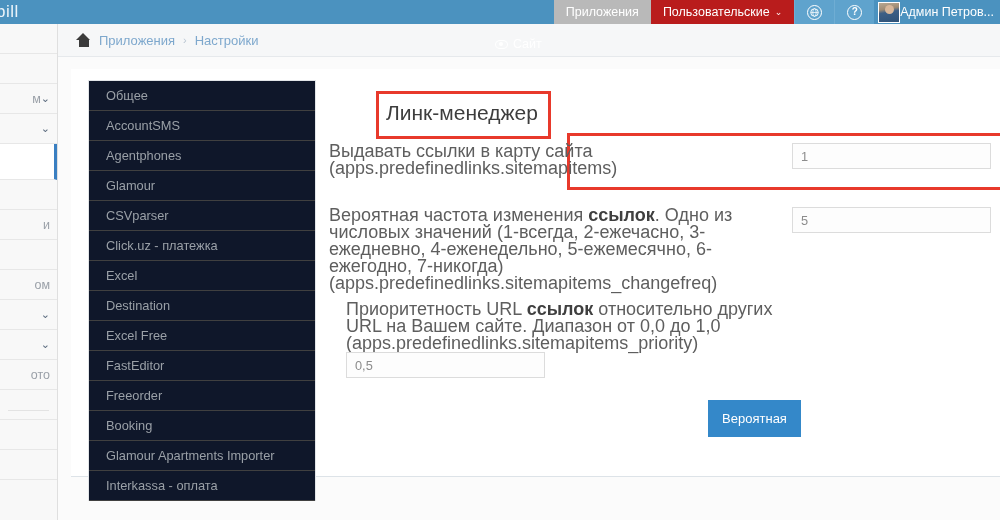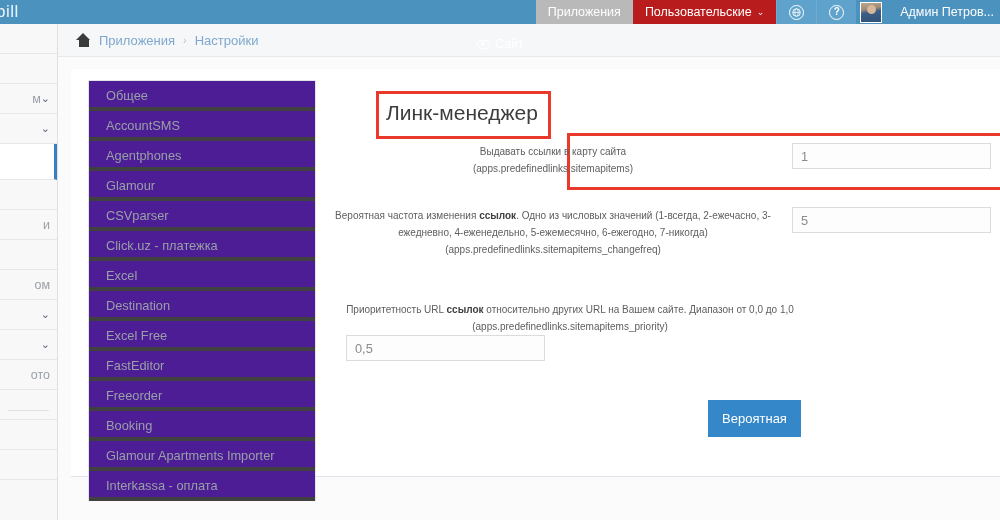--- a/index.html
+++ b/index.html
@@ -42,21 +42,21 @@
   }
   .nav-site { background: #2f83bc; margin-top: 44px; }
   .nav-apps { background: #b9b9b9; color: #ffffff; }
   .nav-custom { background: #b91c1c; }
   .nav-icon-btn {
     width: 40px; display: flex; align-items: center; justify-content: center;
     background: #5fa3cd;
     border-left: 1px solid #6fadd3;
   }
   .nav-user {
-    display: flex; align-items: center; gap: 18px;
+    display: flex; align-items: center; gap: 0;
     padding-right: 6px; padding-left: 4px;
     background: #4b92bf;
   }
   .avatar {
     width: 22px; height: 21px;
     border: 1px solid #ffffff;
     background: linear-gradient(170deg, #b9a892 0%, #a08c74 32%, #3d5f86 48%, #2f5278 100%);
     position: relative; overflow: hidden; flex: none;
   }
   .avatar:after {
@@ -147,24 +147,24 @@
   .slist {
     position: absolute; left: 17px; top: 11px;
     width: 228px;
     border: 1px solid #e2e5e8;
     border-bottom: none;
     background: #fcfcfc;
   }
   .slist-item {
     height: 30px; line-height: 30px;
     padding-left: 17px;
-    border-bottom: 4px solid #404040;
+    border-bottom: 1px solid #404040;
     color: #9aa0a7;
     font-size: 12.8px;
-    background: #4c1d95;
+    background: #0f172a;
     white-space: nowrap; overflow: hidden;
   }
 
   
   .form-area {
     position: absolute; left: 258px; top: 0;
     width: 671px; height: 408px;
   }
   .page-title {
     position: absolute; left: 57px; top: 32px;
@@ -179,23 +179,23 @@
   }
   .hl-row1 {
     position: absolute; left: 238px; top: 64px;
     width: 459px; height: 57px;
     border: 3px solid #e8392b;
     pointer-events: none;
   }
 
   .frow { position: absolute; display: flex; }
   .flabel {
-    text-align: center;
+    text-align: left;
     color: #5e5e5e;
-    font-size: 10px;
+    font-size: 18px;
     line-height: 17px;
   }
   .flabel b { font-weight: bold; color: #3f3f3f; }
   .finput {
     width: 199px; height: 26px;
     border: 1px solid #dcdcdc;
     background: #fdfdfd;
     color: #8c8c8c;
     font-size: 12.8px;
     padding: 0 8px;

